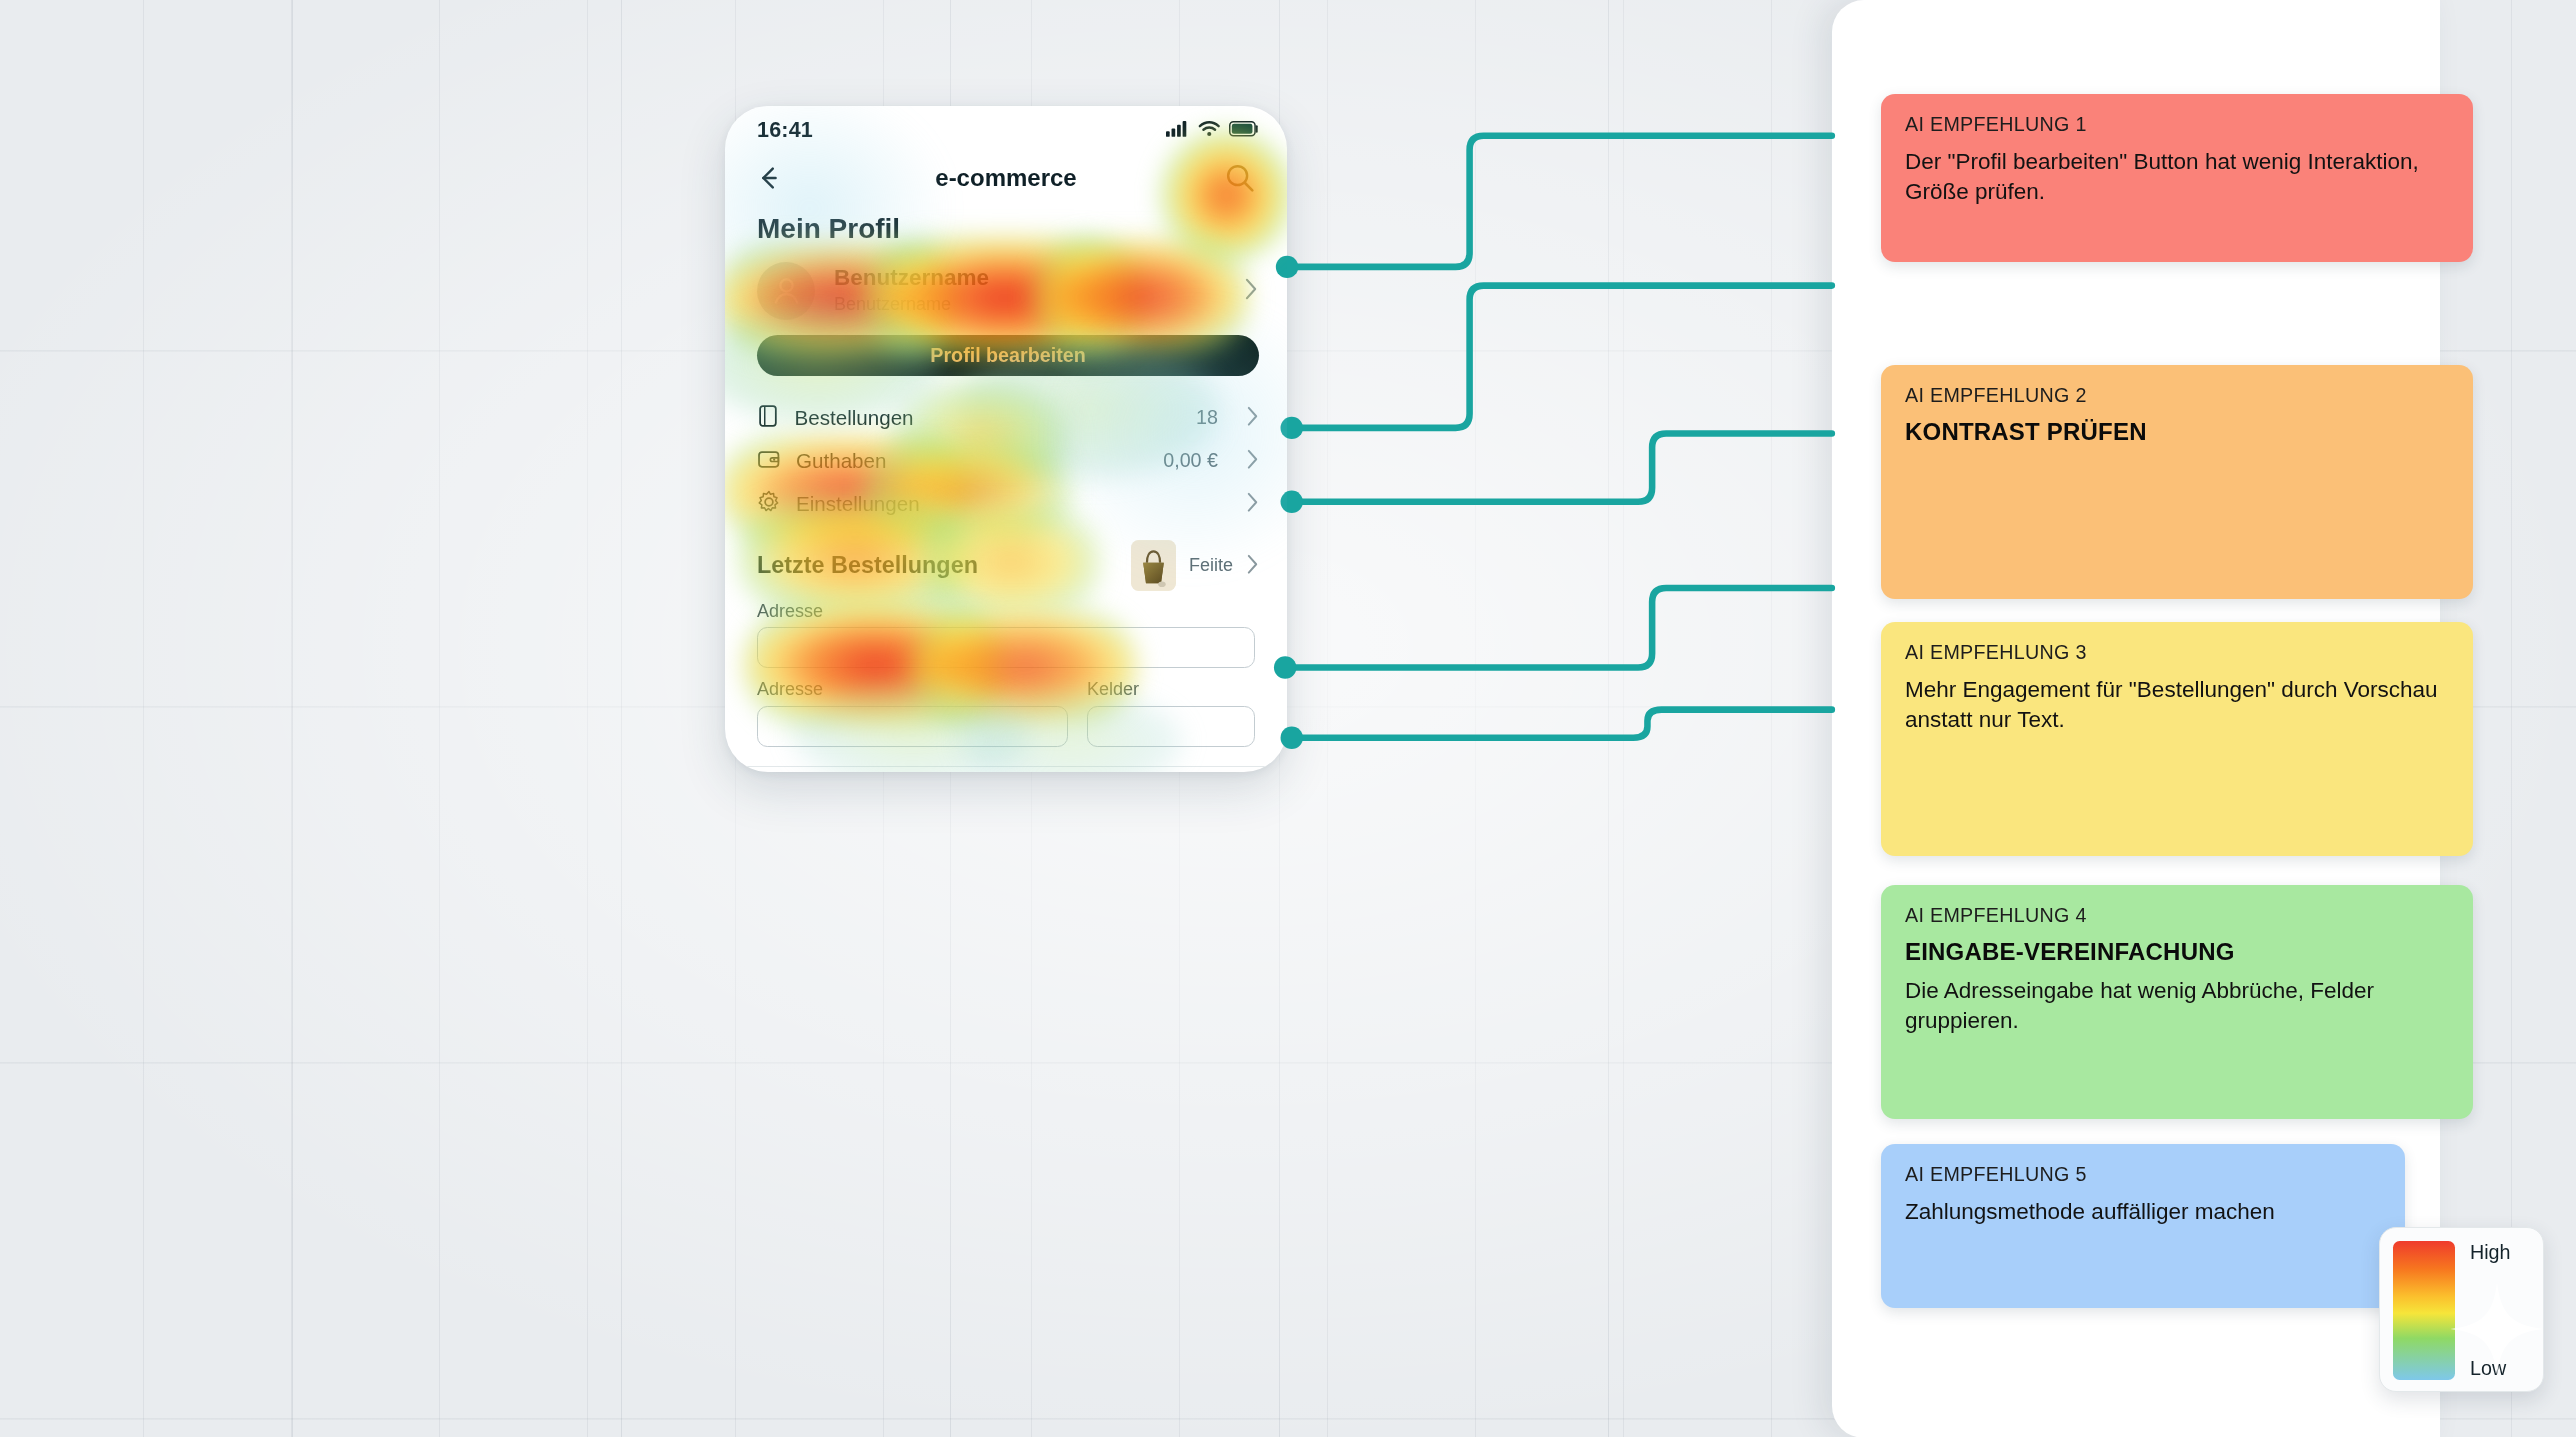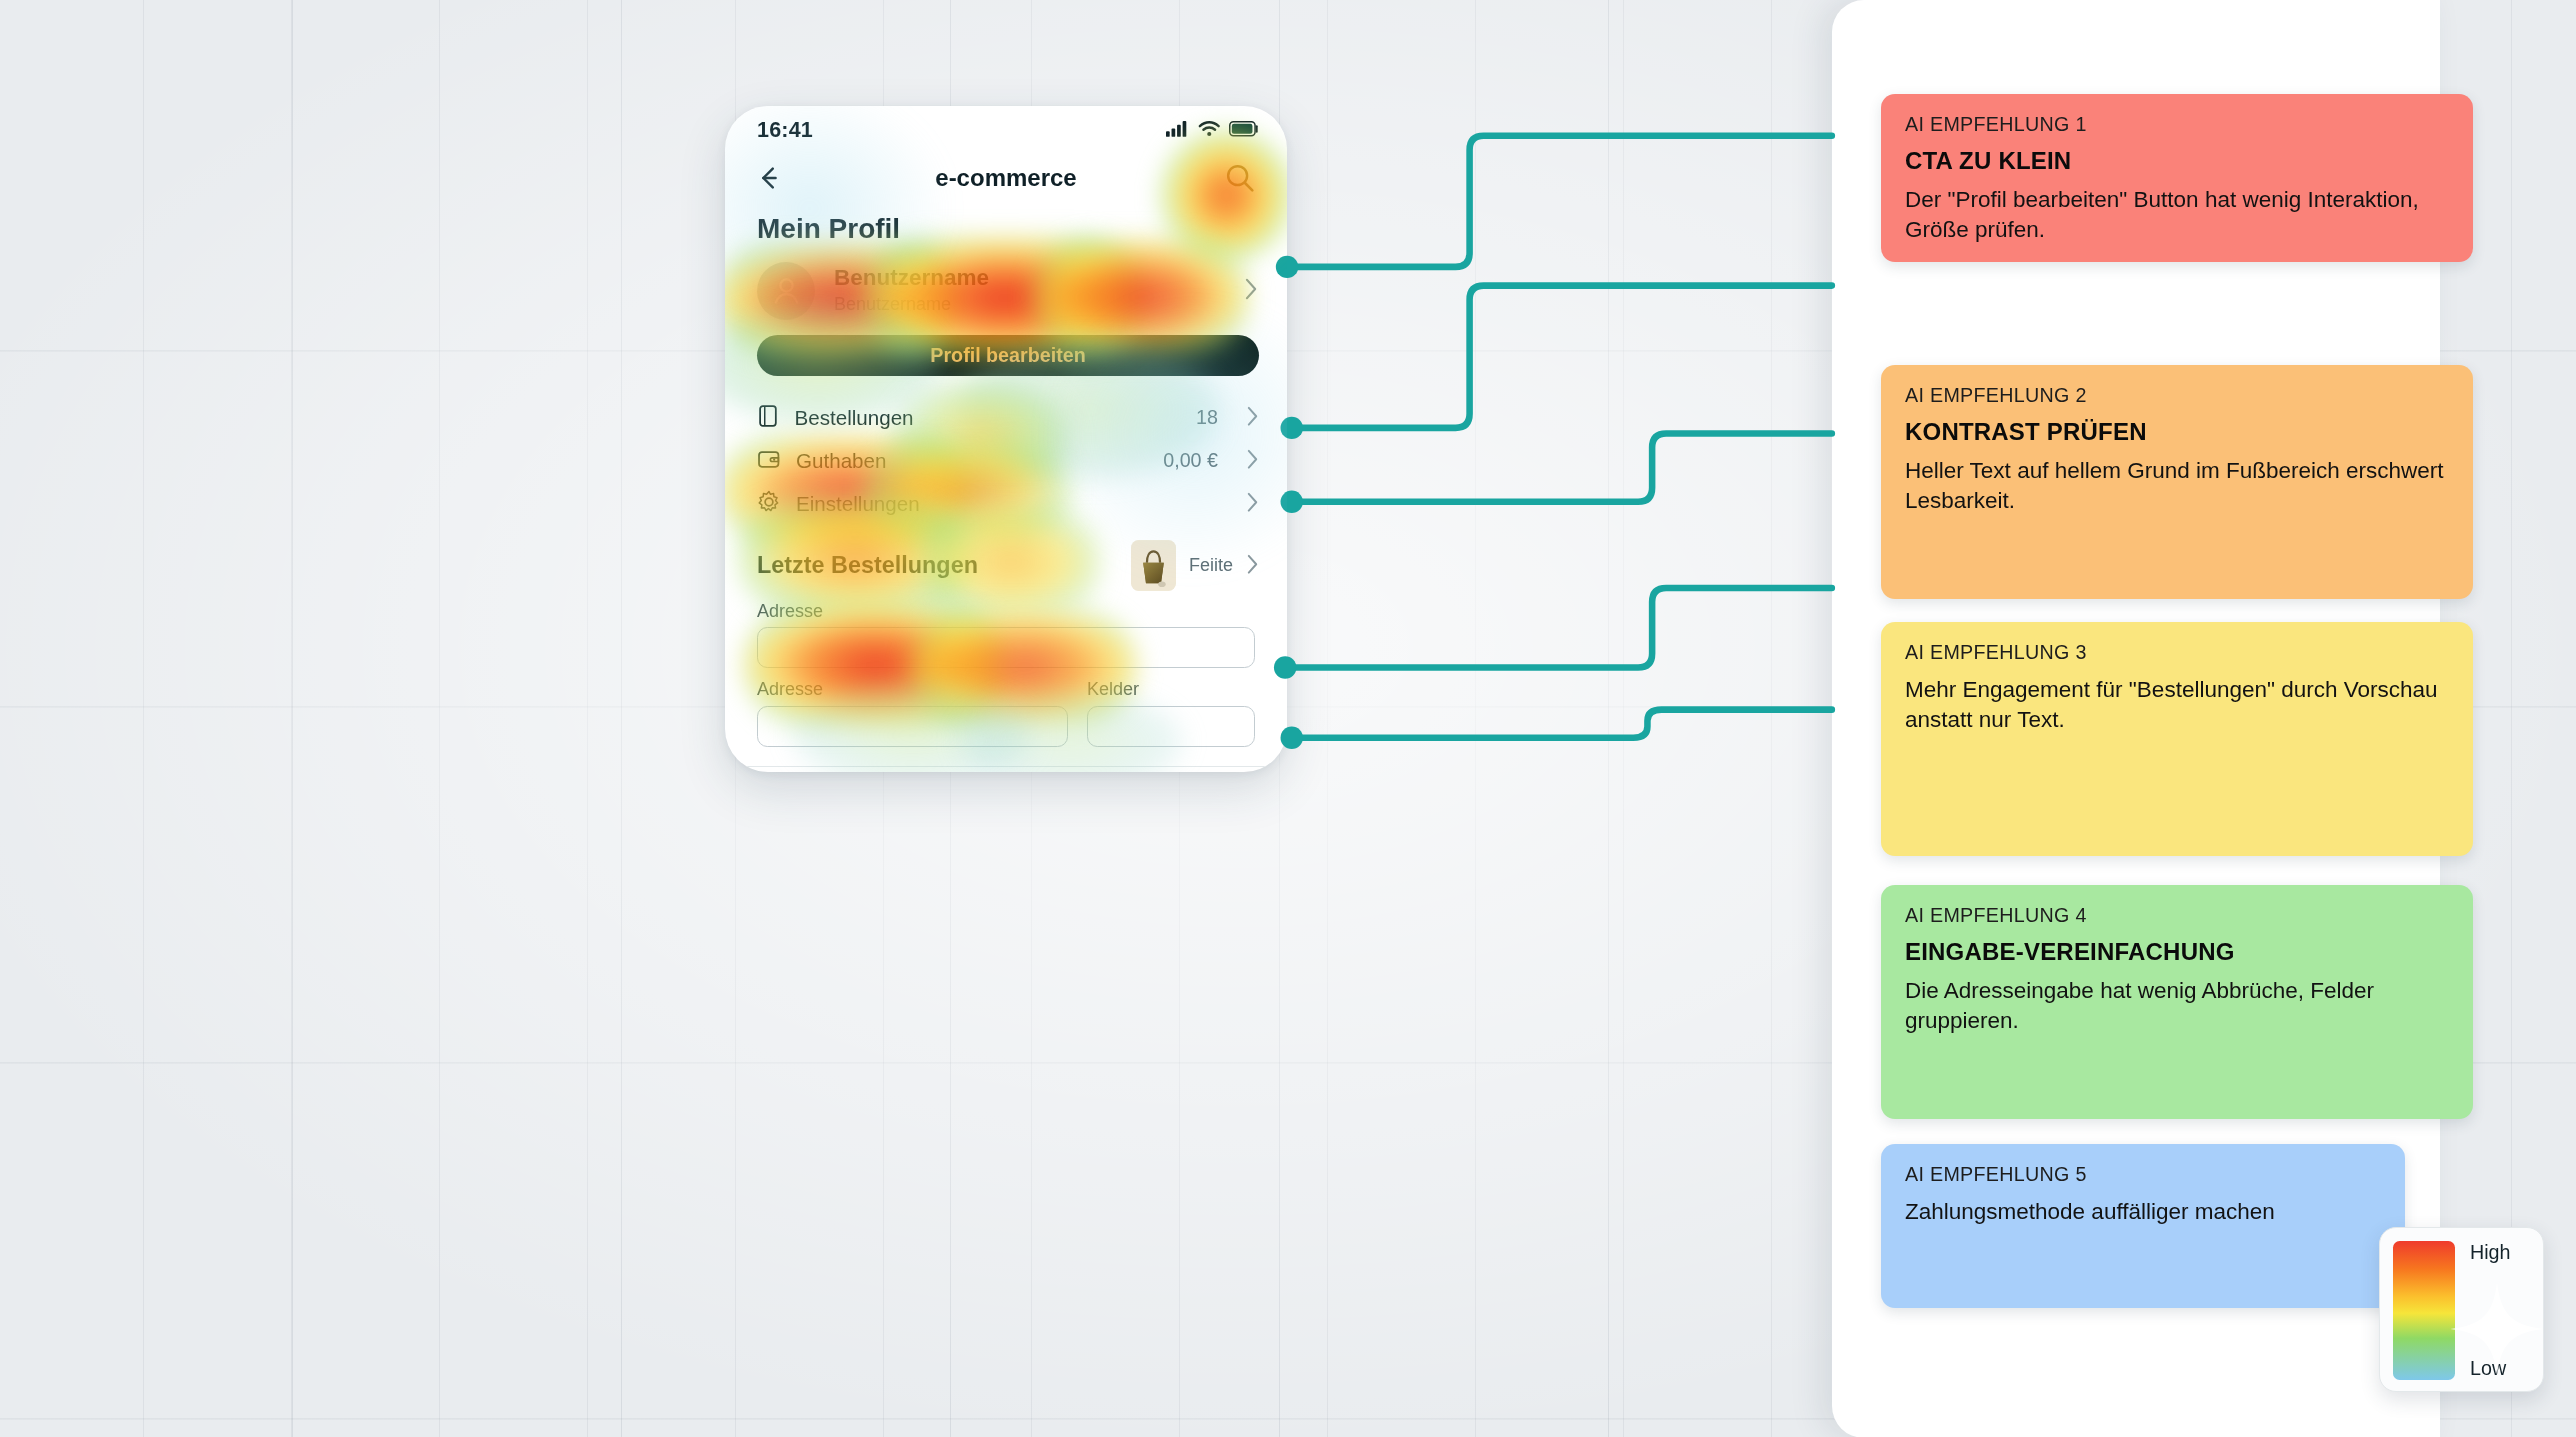--- a/index.html
+++ b/index.html
@@ -339,28 +339,26 @@
     <circle cx="1380" cy="457" r="12"></circle>
     <circle cx="1380" cy="536" r="12"></circle>
     <circle cx="1373" cy="713" r="12"></circle>
     <circle cx="1380" cy="788" r="12"></circle>
   </g>
 </svg>
 
 <div id="panel">
   <div class="card" style="top:94px;height:168px;background:#FA8279;">
     <div class="kicker">AI EMPFEHLUNG 1</div>
-    <div class="ttl">CTA ZU KLEIN</div>
     <div class="body">Der "Profil bearbeiten" Button hat wenig Interaktion, Größe prüfen.</div>
   </div>
 
   <div class="card" style="top:365px;height:234px;background:#FBC077;">
     <div class="kicker">AI EMPFEHLUNG 2</div>
     <div class="ttl">KONTRAST PRÜFEN</div>
-    <div class="body">Heller Text auf hellem Grund im Fußbereich erschwert Lesbarkeit.</div>
   </div>
 
   <div class="card" style="top:622px;height:234px;background:#FAE67E;">
     <div class="kicker">AI EMPFEHLUNG 3</div>
     <div class="body">Mehr Engagement für "Bestellungen" durch Vorschau anstatt nur Text.</div>
   </div>
 
   <div class="card" style="top:885px;height:234px;background:#A8E8A0;">
     <div class="kicker">AI EMPFEHLUNG 4</div>
     <div class="ttl">EINGABE-VEREINFACHUNG</div>

